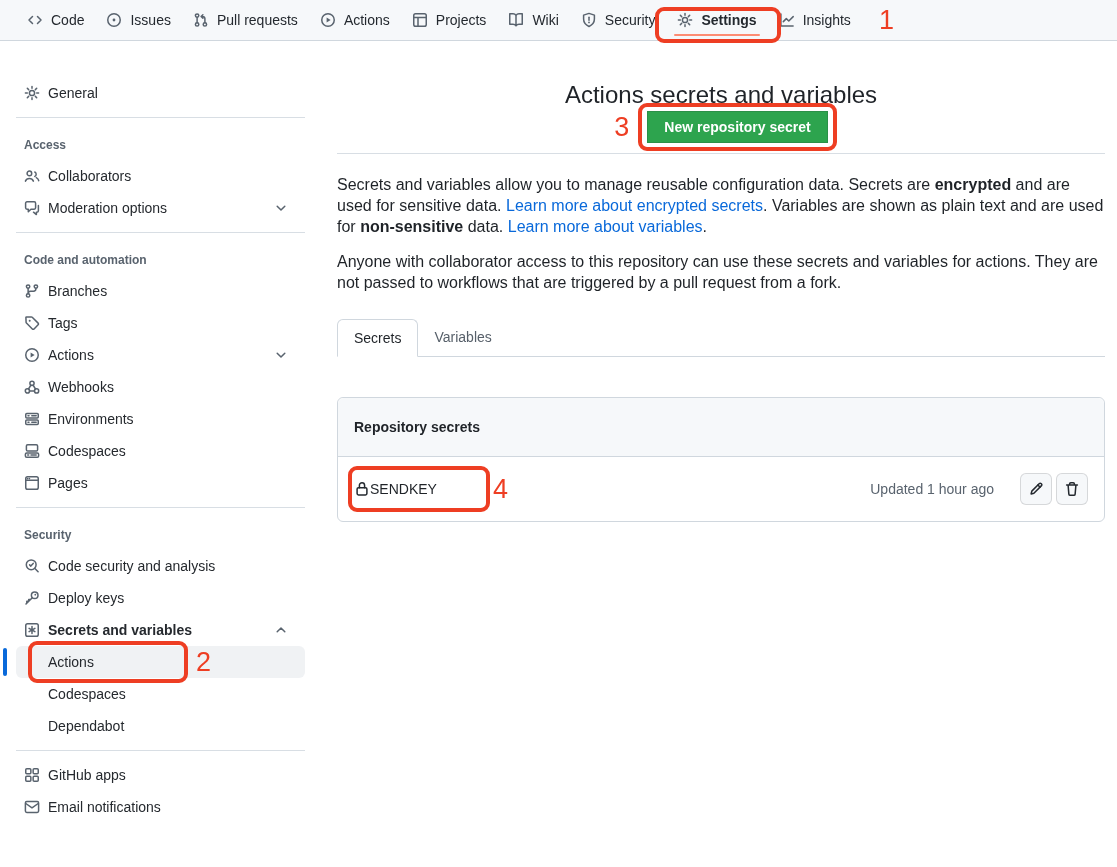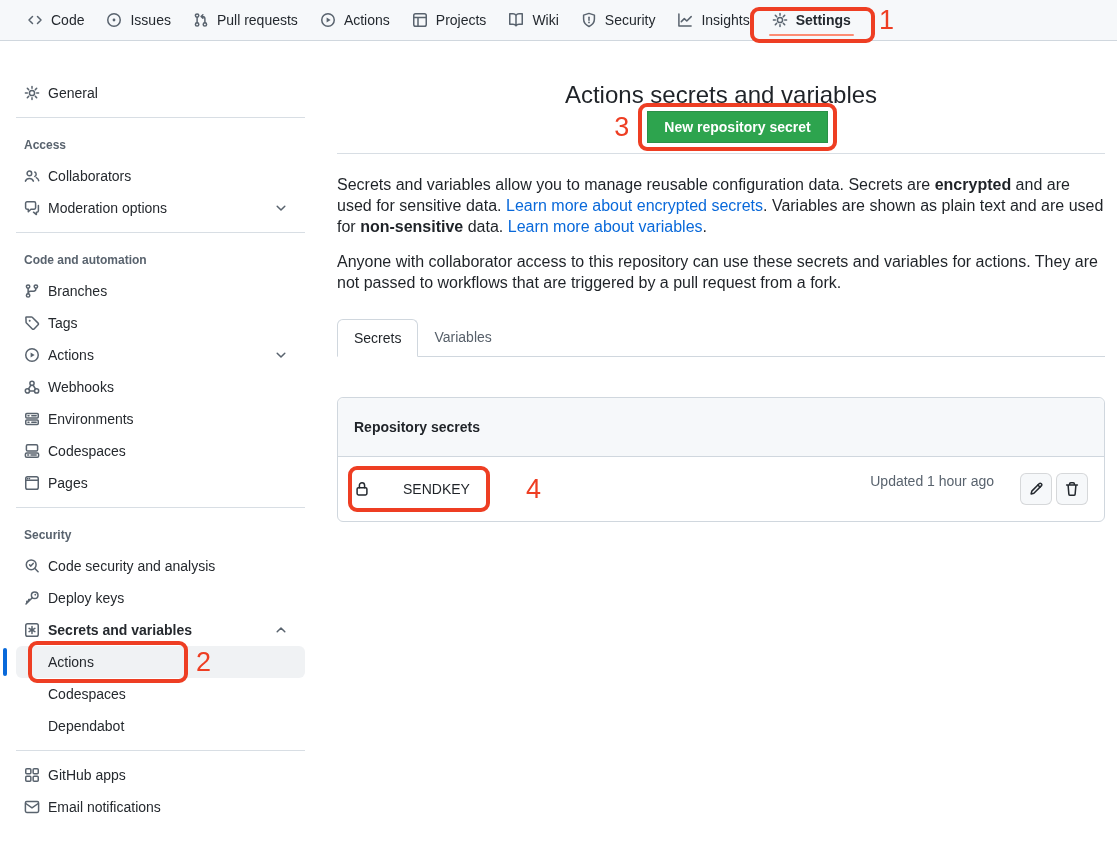--- a/index.html
+++ b/index.html
@@ -67,26 +67,26 @@
   .card-env{margin-top:42px;}
   .card-repo{margin-top:40px;}
   .card-header{display:flex;align-items:center;justify-content:space-between;background:var(--bg-subtle);
     padding:16px;border-bottom:1px solid var(--border);border-radius:6px 6px 0 0;}
   .card-header.tall{padding:20px 16px;}
   .card-title{font-weight:700;font-size:14px;line-height:18px;}
   .btn-secondary{background:var(--bg-subtle);border:1px solid rgba(31,35,40,0.15);border-radius:6px;
     color:#24292f;font-size:12px;font-weight:500;padding:5px 12px;line-height:18px;font-family:inherit;cursor:pointer;}
   .card-empty{padding:24px 16px;text-align:center;color:var(--fg-muted);font-size:14px;line-height:20px;}
   .secret-row{display:flex;align-items:center;padding:16px;}
-  .secret-chip{display:inline-flex;align-items:center;gap:33px;height:32px;position:relative;}
+  .secret-chip{display:inline-flex;align-items:center;gap:0;height:32px;position:relative;}
   .secret-chip .ico{color:#24292f;}
   .secret-name{font-size:14px;color:var(--fg);}
   .ann-secret{left:-6px;top:-7px;width:142px;height:46px;}
   .secret-ann-num{margin-left:56px;}
-  .row-right{margin-left:auto;display:flex;}
+  .row-right{margin-left:auto;display:flex;align-items:center;}
   .updated{color:var(--fg-muted);margin-right:26px;}
   .icon-btn{width:32px;height:32px;display:flex;align-items:center;justify-content:center;
     background:var(--bg-subtle);border:1px solid rgba(31,35,40,0.15);border-radius:6px;color:#24292f;cursor:pointer;}
   .icon-btn + .icon-btn{margin-left:4px;}
 </style>
 </head>
 <body>
 
 <div class="page">
 
@@ -134,34 +134,34 @@
       <span>Wiki</span>
     </div>
     <div class="nav-item">
       <svg class="ico" viewBox="0 0 16 16">
           <path d="M8 1.4 2.6 3.1v4c0 3.3 1.9 5.8 5.4 7.4 3.5-1.6 5.4-4.1 5.4-7.4v-4Z"></path>
           <path d="M8 5.2v3"></path>
           <circle class="f" cx="8" cy="10.4" r=".9"></circle>
         </svg>
       <span>Security</span>
     </div>
+    <div class="nav-item selected">
+      <svg class="ico" viewBox="0 0 16 16">
+          <circle cx="8" cy="8" r="2.6"></circle>
+          <path d="M8 1.4v1.9M8 12.7v1.9M1.4 8h1.9M12.7 8h1.9M3.3 3.3l1.35 1.35M11.35 11.35l1.35 1.35M12.7 3.3l-1.35 1.35M4.65 11.35 3.3 12.7"></path>
+        </svg>
+      <span>Settings</span>
+      <span class="ann-box ann-settings"></span>
+    </div>
     <div class="nav-item">
       <svg class="ico" viewBox="0 0 16 16">
           <path d="M1.9 1.9v12.2h12.2"></path>
           <path d="m4.3 9.6 3-3L9.8 9l4.4-4.4"></path>
         </svg>
       <span>Insights</span>
-    </div>
-    <div class="nav-item selected">
-      <svg class="ico" viewBox="0 0 16 16">
-          <circle cx="8" cy="8" r="2.6"></circle>
-          <path d="M8 1.4v1.9M8 12.7v1.9M1.4 8h1.9M12.7 8h1.9M3.3 3.3l1.35 1.35M11.35 11.35l1.35 1.35M12.7 3.3l-1.35 1.35M4.65 11.35 3.3 12.7"></path>
-        </svg>
-      <span>Settings</span>
-      <span class="ann-box ann-settings"></span>
     </div>
     <span class="ann-num nav-ann-num">1</span>
   </header>
 
   <nav class="sidebar">
     <div class="side-item">
       <svg class="ico" viewBox="0 0 16 16">
           <circle cx="8" cy="8" r="2.6"></circle>
           <path d="M8 1.4v1.9M8 12.7v1.9M1.4 8h1.9M12.7 8h1.9M3.3 3.3l1.35 1.35M11.35 11.35l1.35 1.35M12.7 3.3l-1.35 1.35M4.65 11.35 3.3 12.7"></path>
         </svg>

